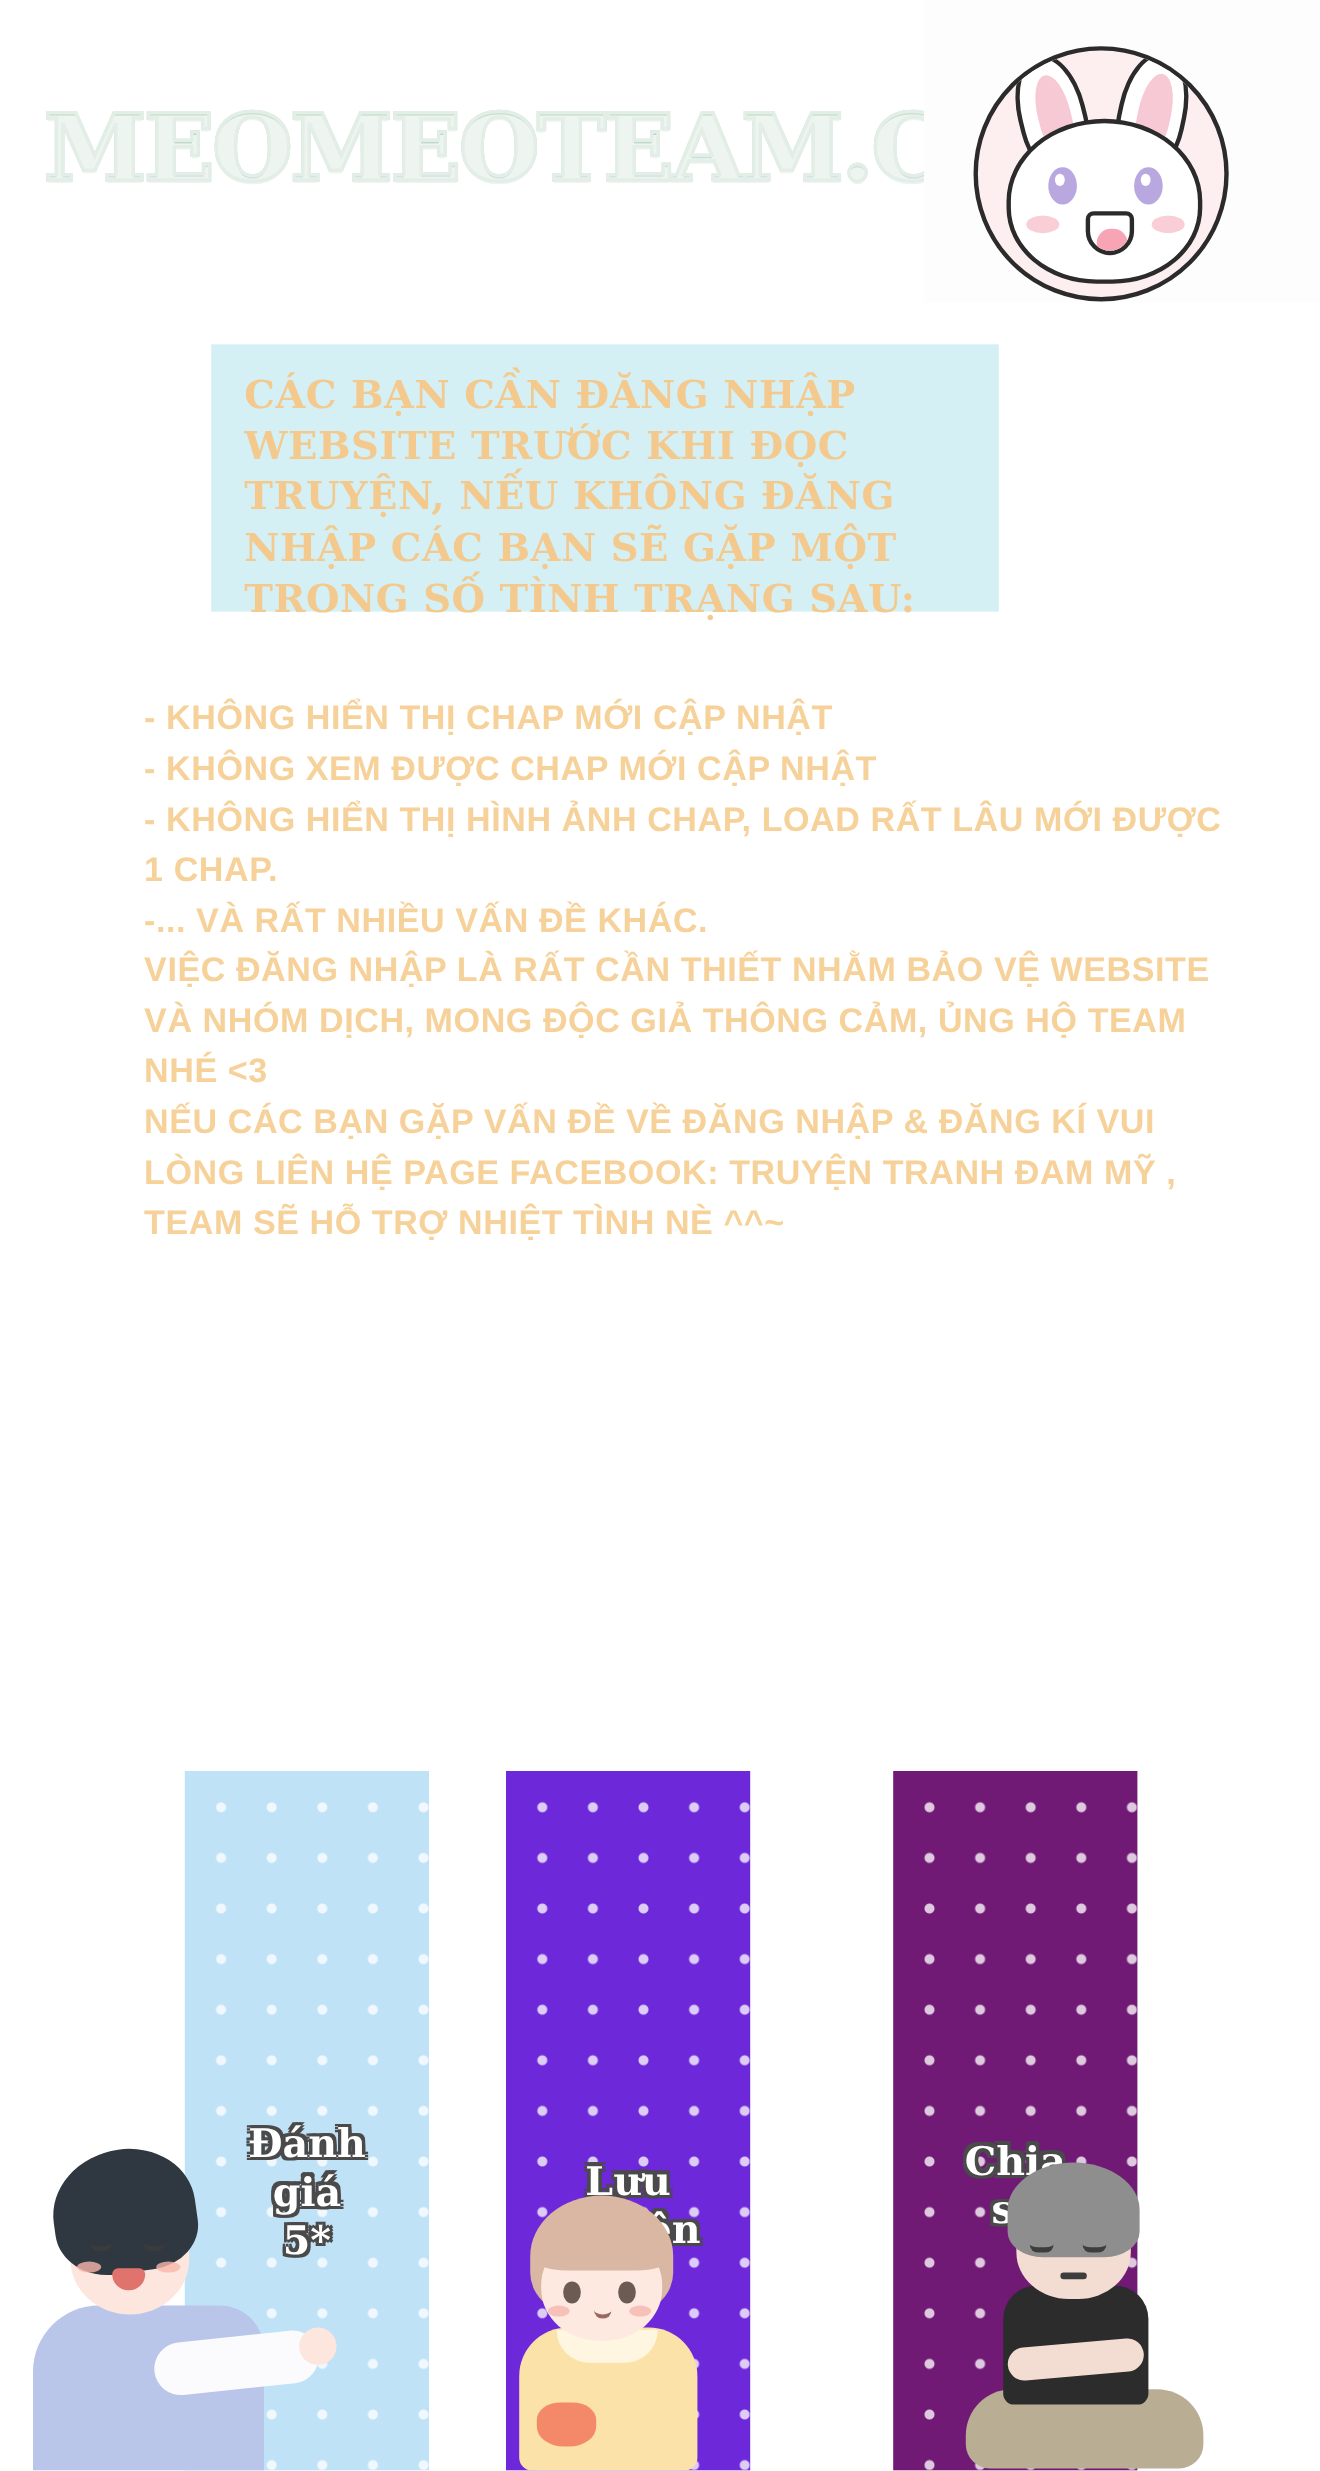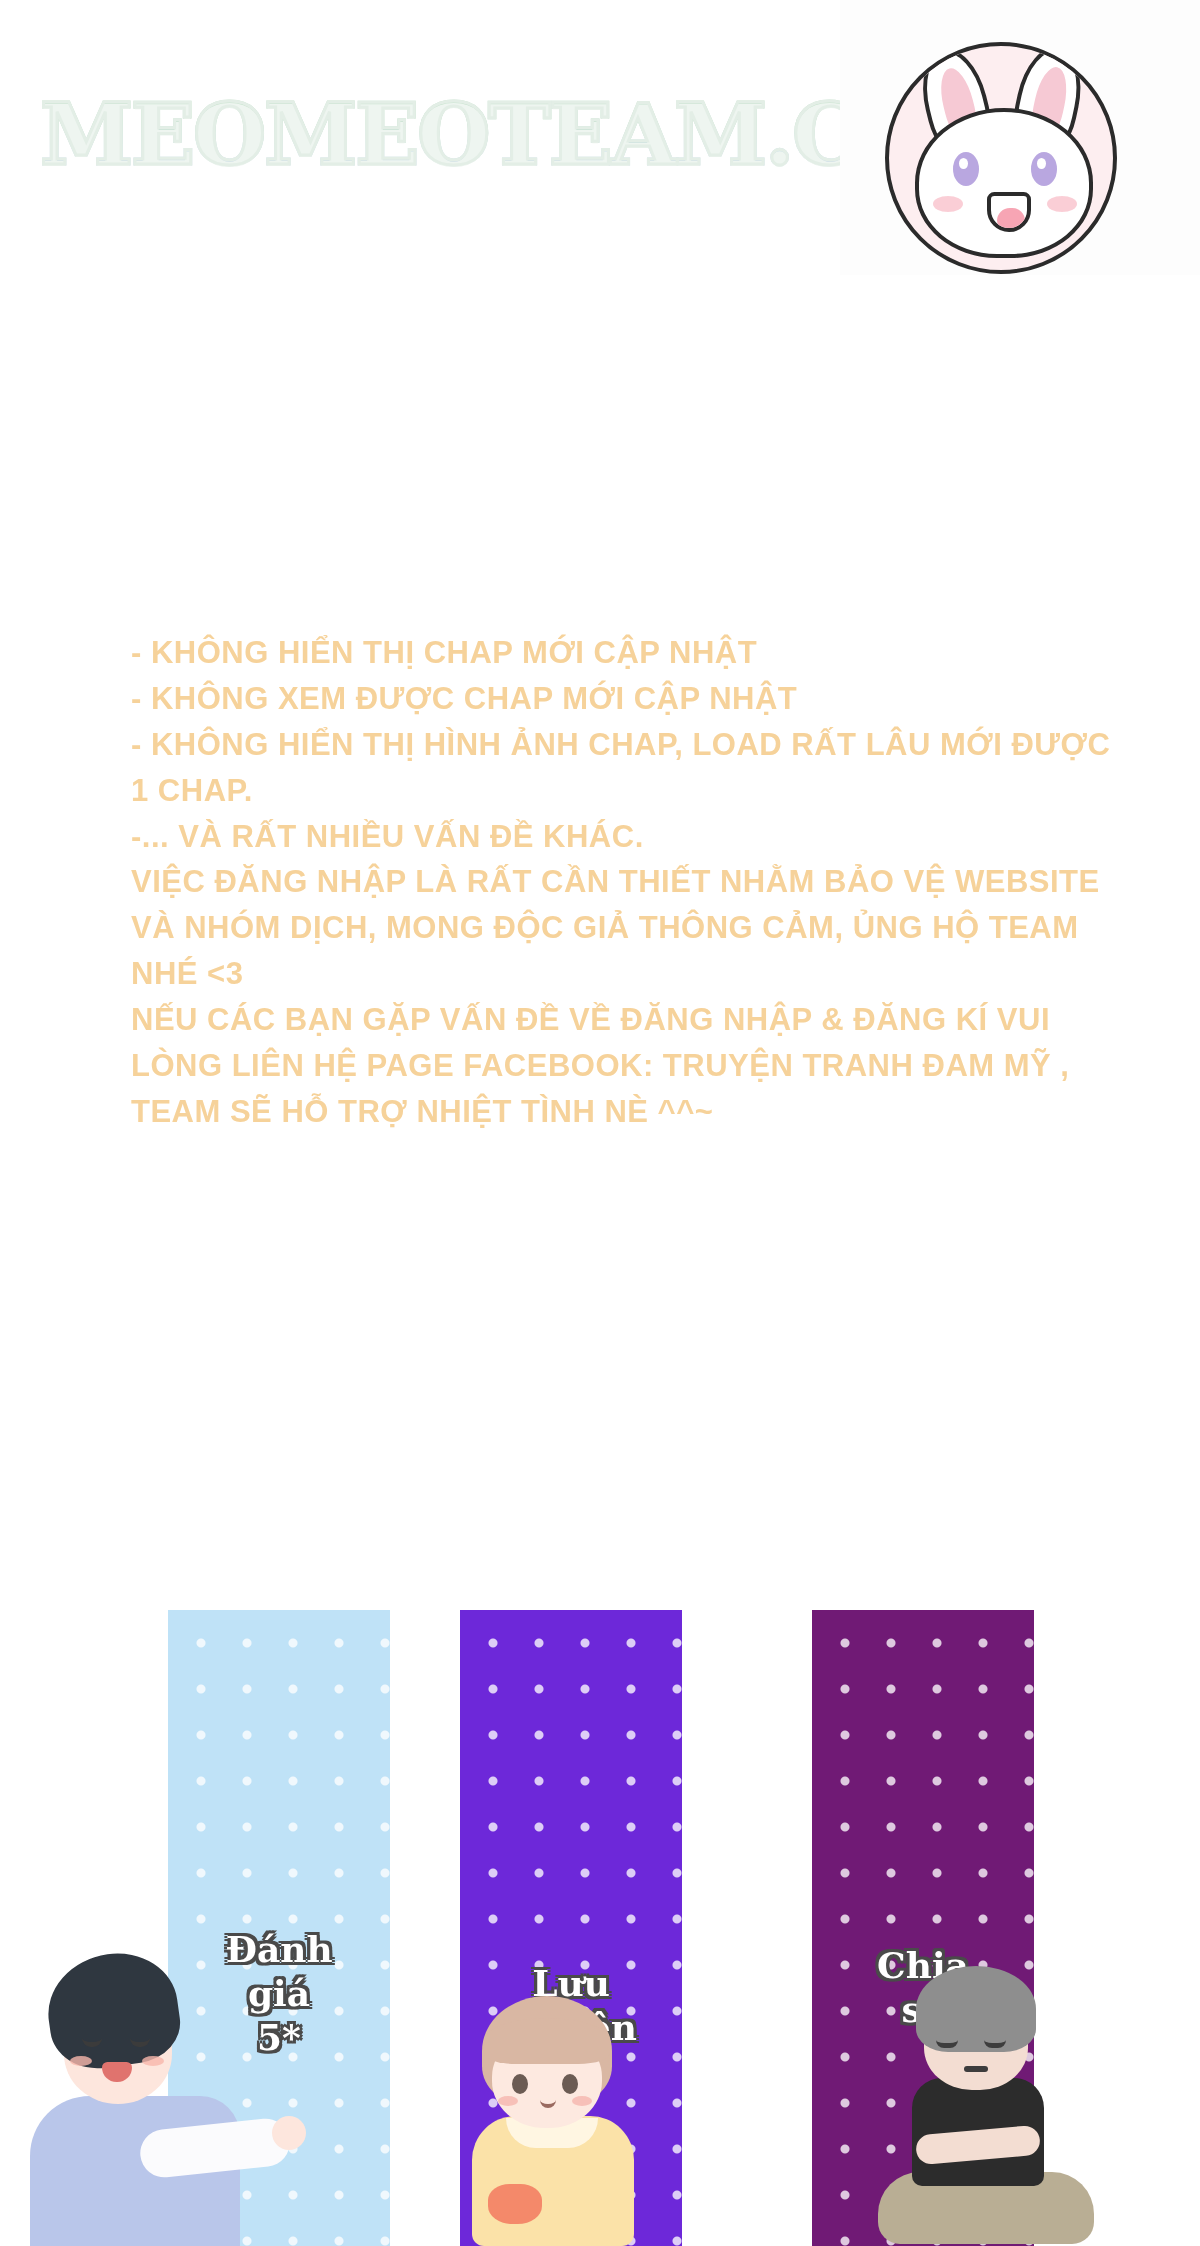--- a/index.html
+++ b/index.html
@@ -383,20 +383,23 @@
         <div class="eye r"></div>
         <div class="cheek l"></div>
         <div class="cheek r"></div>
         <div class="mouth">
           <div class="tongue"></div>
         </div>
       </div>
     </div>
   </div>
 
+  <div class="notice-box">
+    <div class="notice-text">CÁC BẠN CẦN ĐĂNG NHẬP WEBSITE TRƯỚC KHI ĐỌC TRUYỆN, NẾU KHÔNG ĐĂNG NHẬP CÁC BẠN SẼ GẶP MỘT TRONG SỐ TÌNH TRẠNG SAU:</div>
+  </div>
 
   <div class="body-text">- KHÔNG HIỂN THỊ CHAP MỚI CẬP NHẬT
 - KHÔNG XEM ĐƯỢC CHAP MỚI CẬP NHẬT
 - KHÔNG HIỂN THỊ HÌNH ẢNH CHAP, LOAD RẤT LÂU MỚI ĐƯỢC 1 CHAP.
 -... VÀ RẤT NHIỀU VẤN ĐỀ KHÁC.
 VIỆC ĐĂNG NHẬP LÀ RẤT CẦN THIẾT NHẰM BẢO VỆ WEBSITE VÀ NHÓM DỊCH, MONG ĐỘC GIẢ THÔNG CẢM, ỦNG HỘ TEAM NHÉ &lt;3
 NẾU CÁC BẠN GẶP VẤN ĐỀ VỀ ĐĂNG NHẬP &amp; ĐĂNG KÍ VUI LÒNG LIÊN HỆ PAGE FACEBOOK: TRUYỆN TRANH ĐAM MỸ ,
 TEAM SẼ HỖ TRỢ NHIỆT TÌNH NÈ ^^~</div>
 
   <div class="cards">

